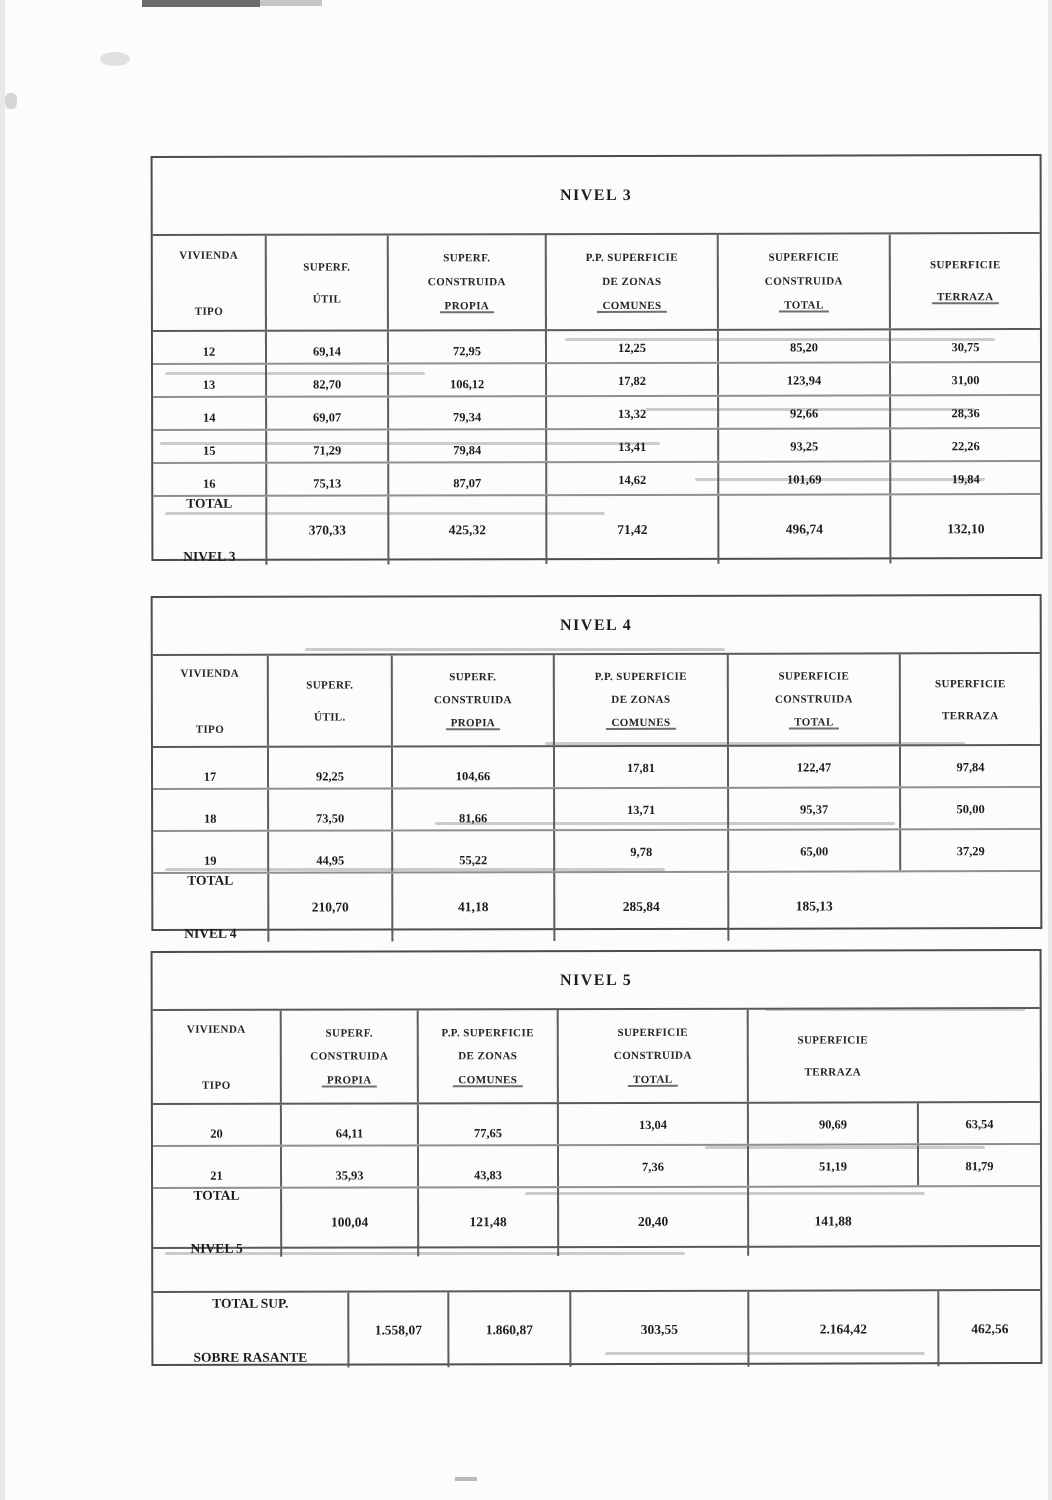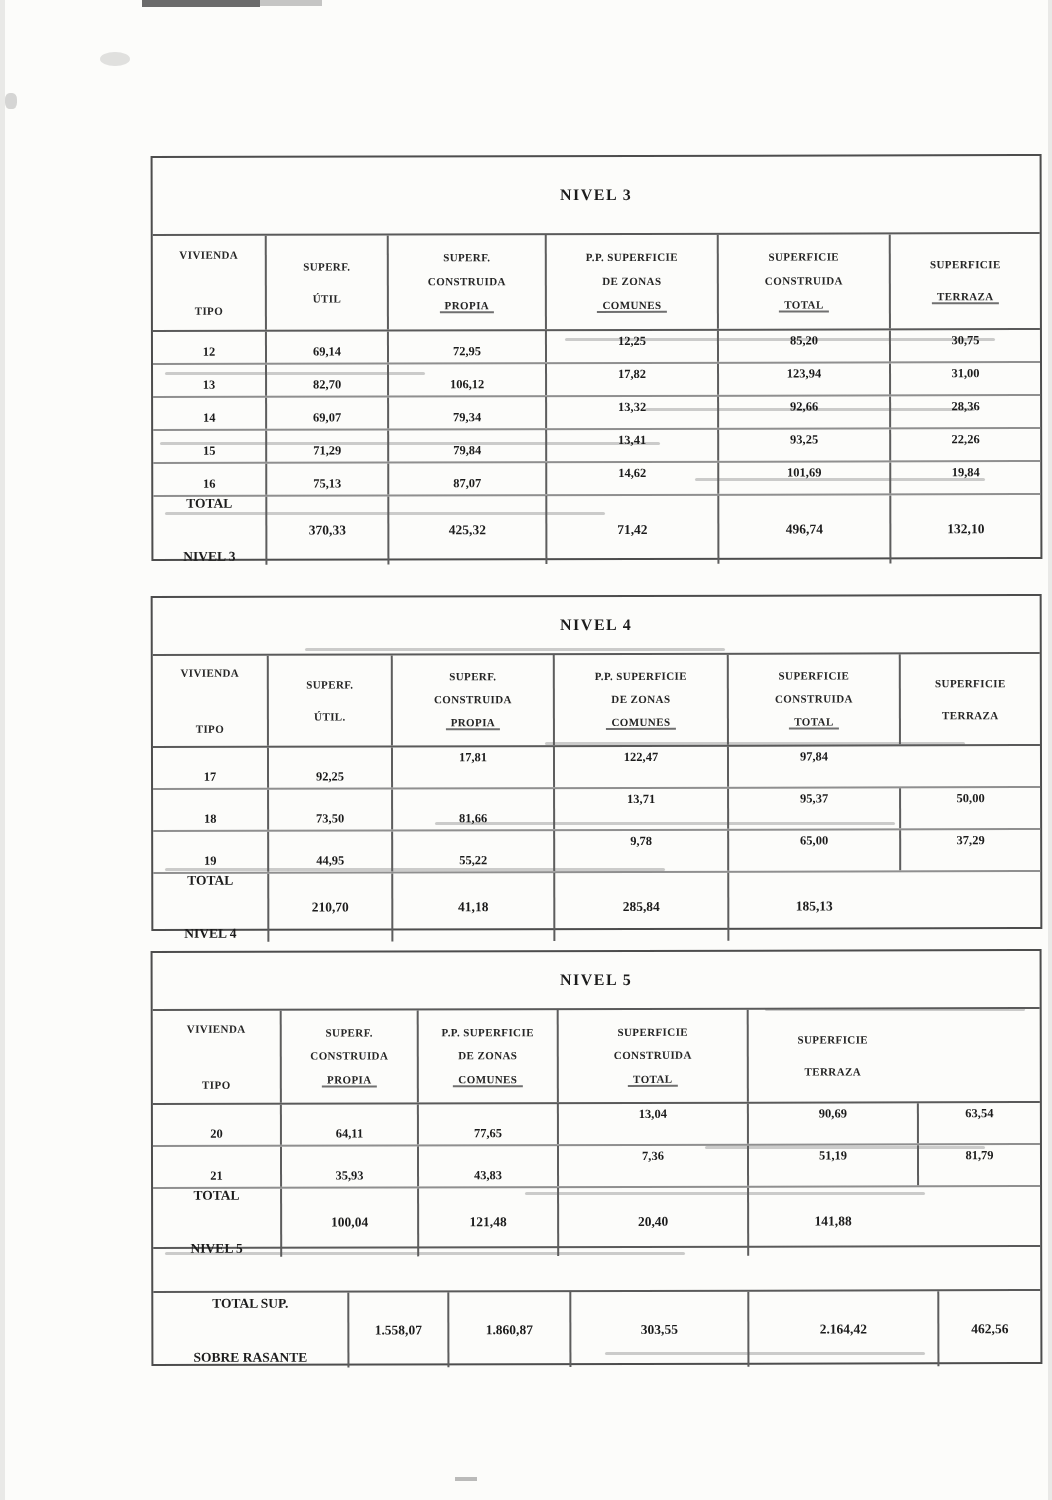--- a/index.html
+++ b/index.html
@@ -20,21 +20,21 @@
   .cell{border-left:2px solid #5d5d5d;box-sizing:border-box;position:relative;
         display:flex;align-items:center;justify-content:center;}
   .cell:first-child{border-left:none;gap:38px;}
   .head{border-bottom:2px solid #5a5a5a;}
   .hcell{flex-direction:column;justify-content:space-evenly;gap:2px;font-weight:bold;
          font-size:11px;letter-spacing:.4px;text-align:center;padding:6px 2px;color:#262626;}
   .u{border-bottom:2px solid #6f6f6f;padding:0 5px;}
   .row{border-bottom:2px solid #8f8f8f;}
   .row .cell{font-weight:bold;font-size:12.5px;}
   .lo{align-items:flex-end;padding-bottom:3px;}
-  .hi{align-items:flex-start;padding-top:3px;}
+  .hi{align-items:center;padding-top:3px;}
   .trow .cell{font-weight:bold;font-size:13.5px;}
   .tlab{flex-direction:column;gap:4px;font-size:13px;line-height:1.1;text-align:center;}
   .sep{border-bottom:2px solid #5a5a5a;}
   .glab{flex-direction:column;gap:5px;font-weight:bold;font-size:15px;text-align:center;}
   .grand .cell{font-weight:bold;font-size:13.5px;}
   .sk{position:absolute;height:3px;background:rgba(112,112,112,.35);border-radius:2px;}
   .art{position:absolute;}
 </style>
 </head>
 <body>
@@ -255,20 +255,23 @@
       </div>
     </div>
 
     <div class="grid c6b row" style="height:42px;">
       <div class="cell lo">
           <span>17</span>
         </div>
       <div class="cell lo">
           <span>92,25</span>
         </div>
+      <div class="cell lo">
+          <span>104,66</span>
+        </div>
       <div class="cell hi">
           <span>17,81</span>
         </div>
       <div class="cell hi">
           <span>122,47</span>
         </div>
       <div class="cell hi">
           <span>97,84</span>
         </div>
     </div>

